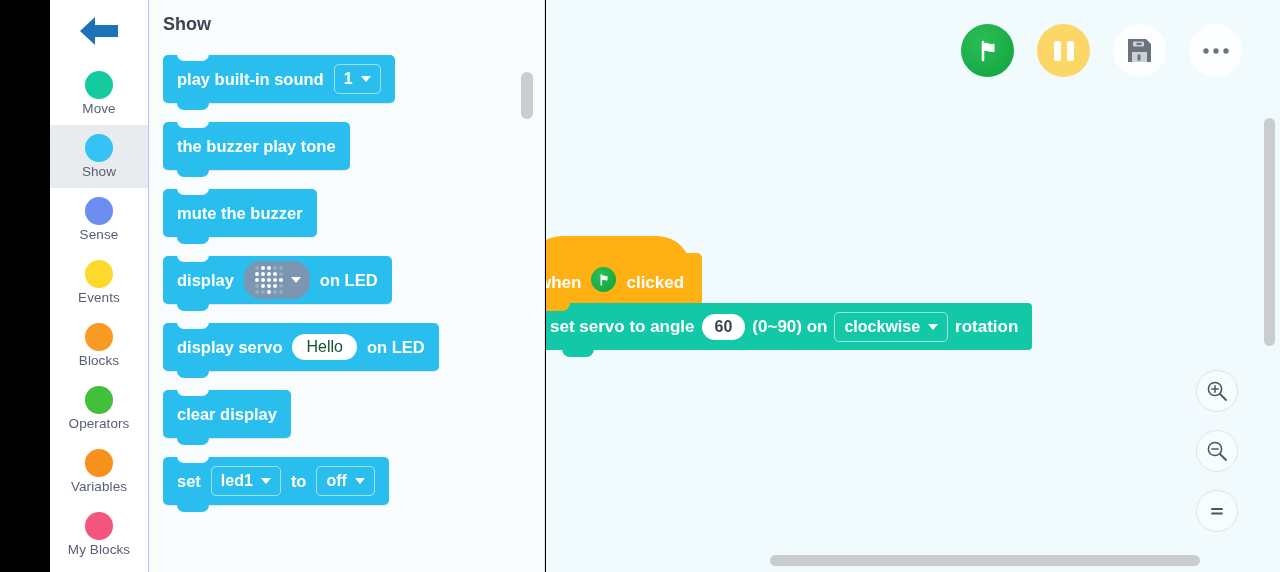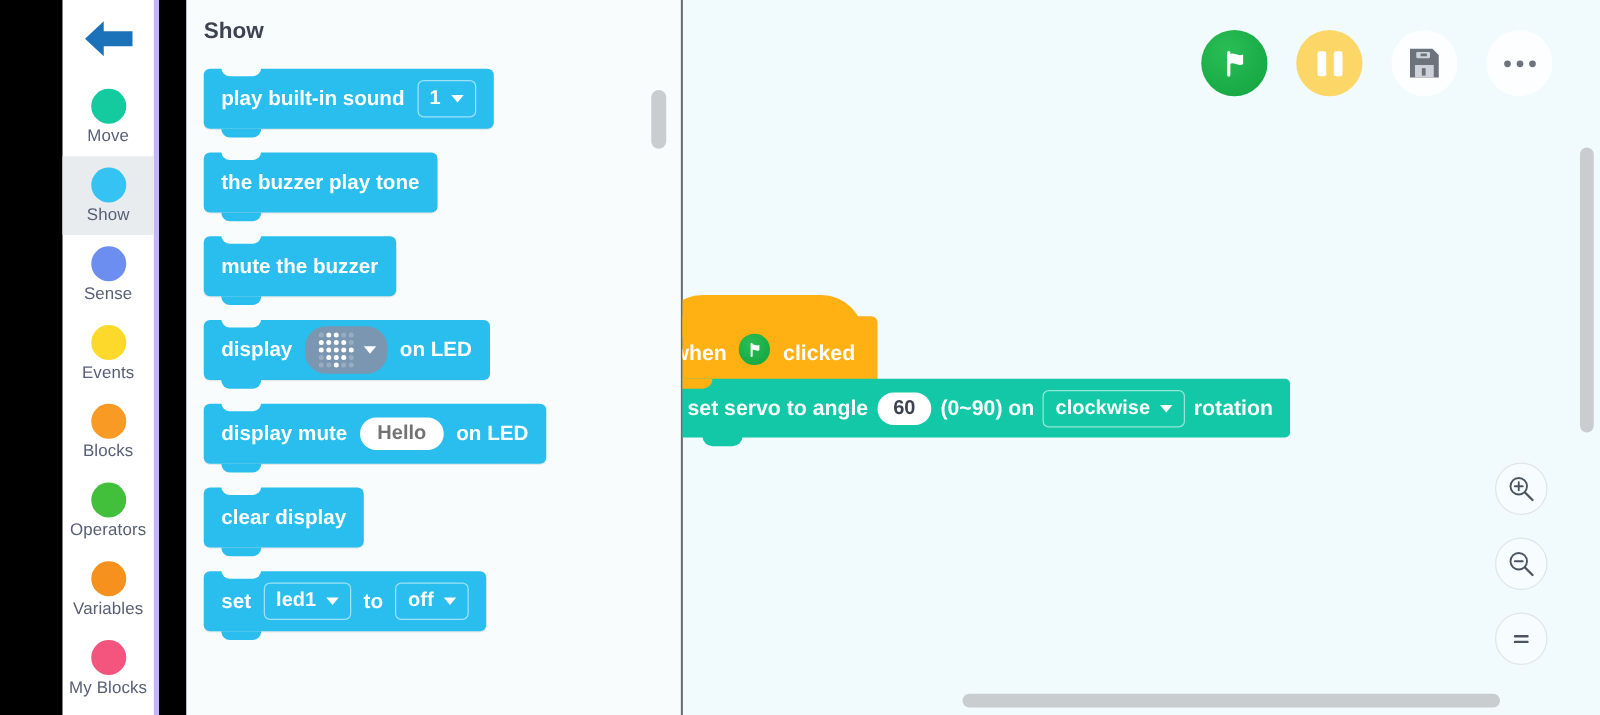--- a/index.html
+++ b/index.html
@@ -12,22 +12,22 @@
   #app { position:absolute; inset:0; width:1280px; height:572px; }
 
   
   .black-band{
     position:absolute; left:0; top:0; width:50px; height:572px;
     background:#000;
   }
 
   
   .sidebar{
-    position:absolute; left:50px; top:0; width:77px; height:572px;
-    background:#fff; border-right:4px solid #c4b5fd;
+    position:absolute; left:50px; top:0; width:99px; height:572px;
+    background:#fff; border-right:1px solid #c4b5fd;
     display:flex; flex-direction:column; align-items:center;
     overflow:hidden;
   }
   .back-arrow{
     width:99px; height:62px; display:flex; align-items:center; justify-content:center;
     cursor:pointer;
   }
   .cat{
     width:99px; height:63px; display:flex; flex-direction:column;
     align-items:center; justify-content:center; gap:3px; cursor:pointer;
@@ -77,22 +77,22 @@
     display:inline-flex; align-items:center; gap:8px;
     border:1px solid rgba(255,255,255,.55); border-radius:5px;
     padding:4px 9px; height:30px; font-size:16px; font-weight:bold; color:#fff;
     cursor:pointer;
   }
   .caret{
     width:0;height:0;border-left:5.5px solid transparent;border-right:5.5px solid transparent;
     border-top:6px solid #fff; display:inline-block;
   }
   .oval-text{
-    background:#fff; color:#737373; border-radius:16px;
-    padding:4px 14px; font-size:16px; font-weight:bold; min-width:20px;
+    background:#fff; color:#14532d; border-radius:16px;
+    padding:4px 14px; font-size:16px; font-weight:normal; min-width:20px;
     text-align:center; cursor:text;
   }
   .oval-num{
     background:#fff; color:#3d4350; border-radius:16px;
     padding:4px 13px; font-size:16px; font-weight:bold;
     text-align:center; cursor:text;
   }
   .matrix-pill{
     display:inline-flex; align-items:center; gap:8px;
     background:#7b96b0; border-radius:17px; padding:5px 9px 5px 11px; cursor:pointer;
@@ -269,21 +269,21 @@
                 <i></i>
                 <i class="on"></i>
                 <i></i>
                 <i></i>
               </span>
               <i class="caret"></i>
             </span>
             <span>on LED</span>
           </div></div>
         <div class="pb-wrap"><div class="block c-show">
-            <span>display mute</span>
+            <span>display servo</span>
             <span class="oval-text">Hello</span>
             <span>on LED</span>
           </div></div>
         <div class="pb-wrap"><div class="block c-show">
             <span>clear display</span>
           </div></div>
         <div class="pb-wrap"><div class="block c-show">
             <span>set</span>
             <span class="drop">
               <span>led1</span>

